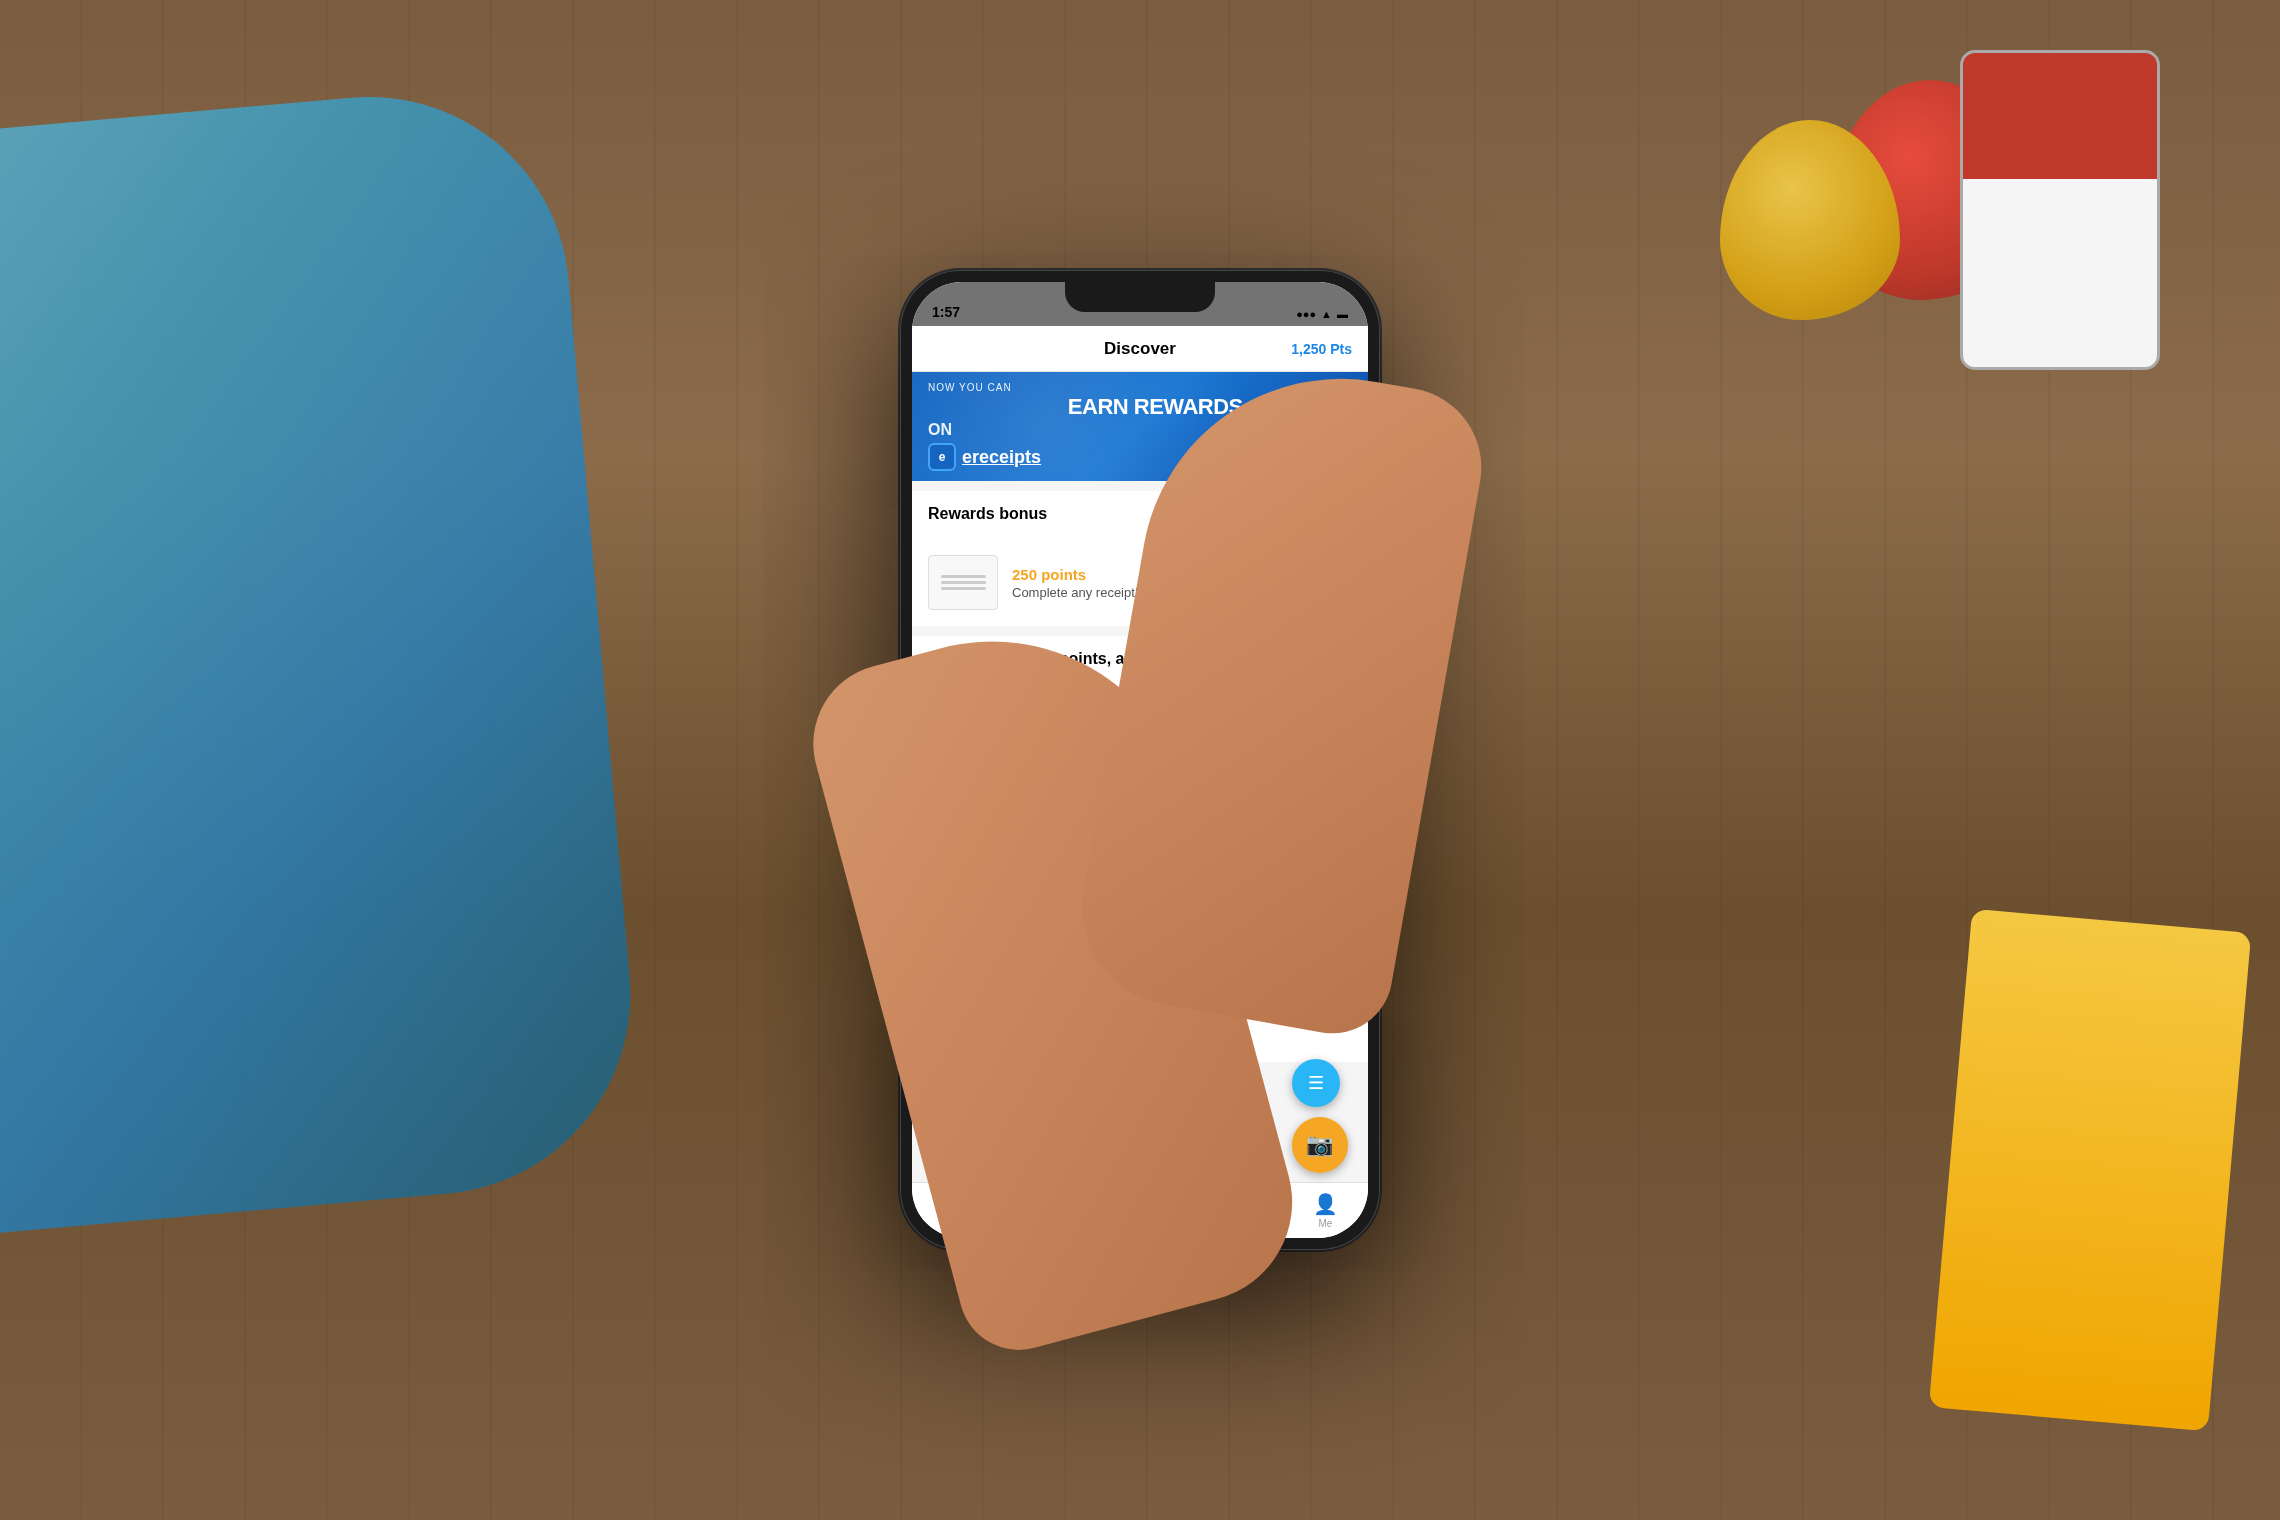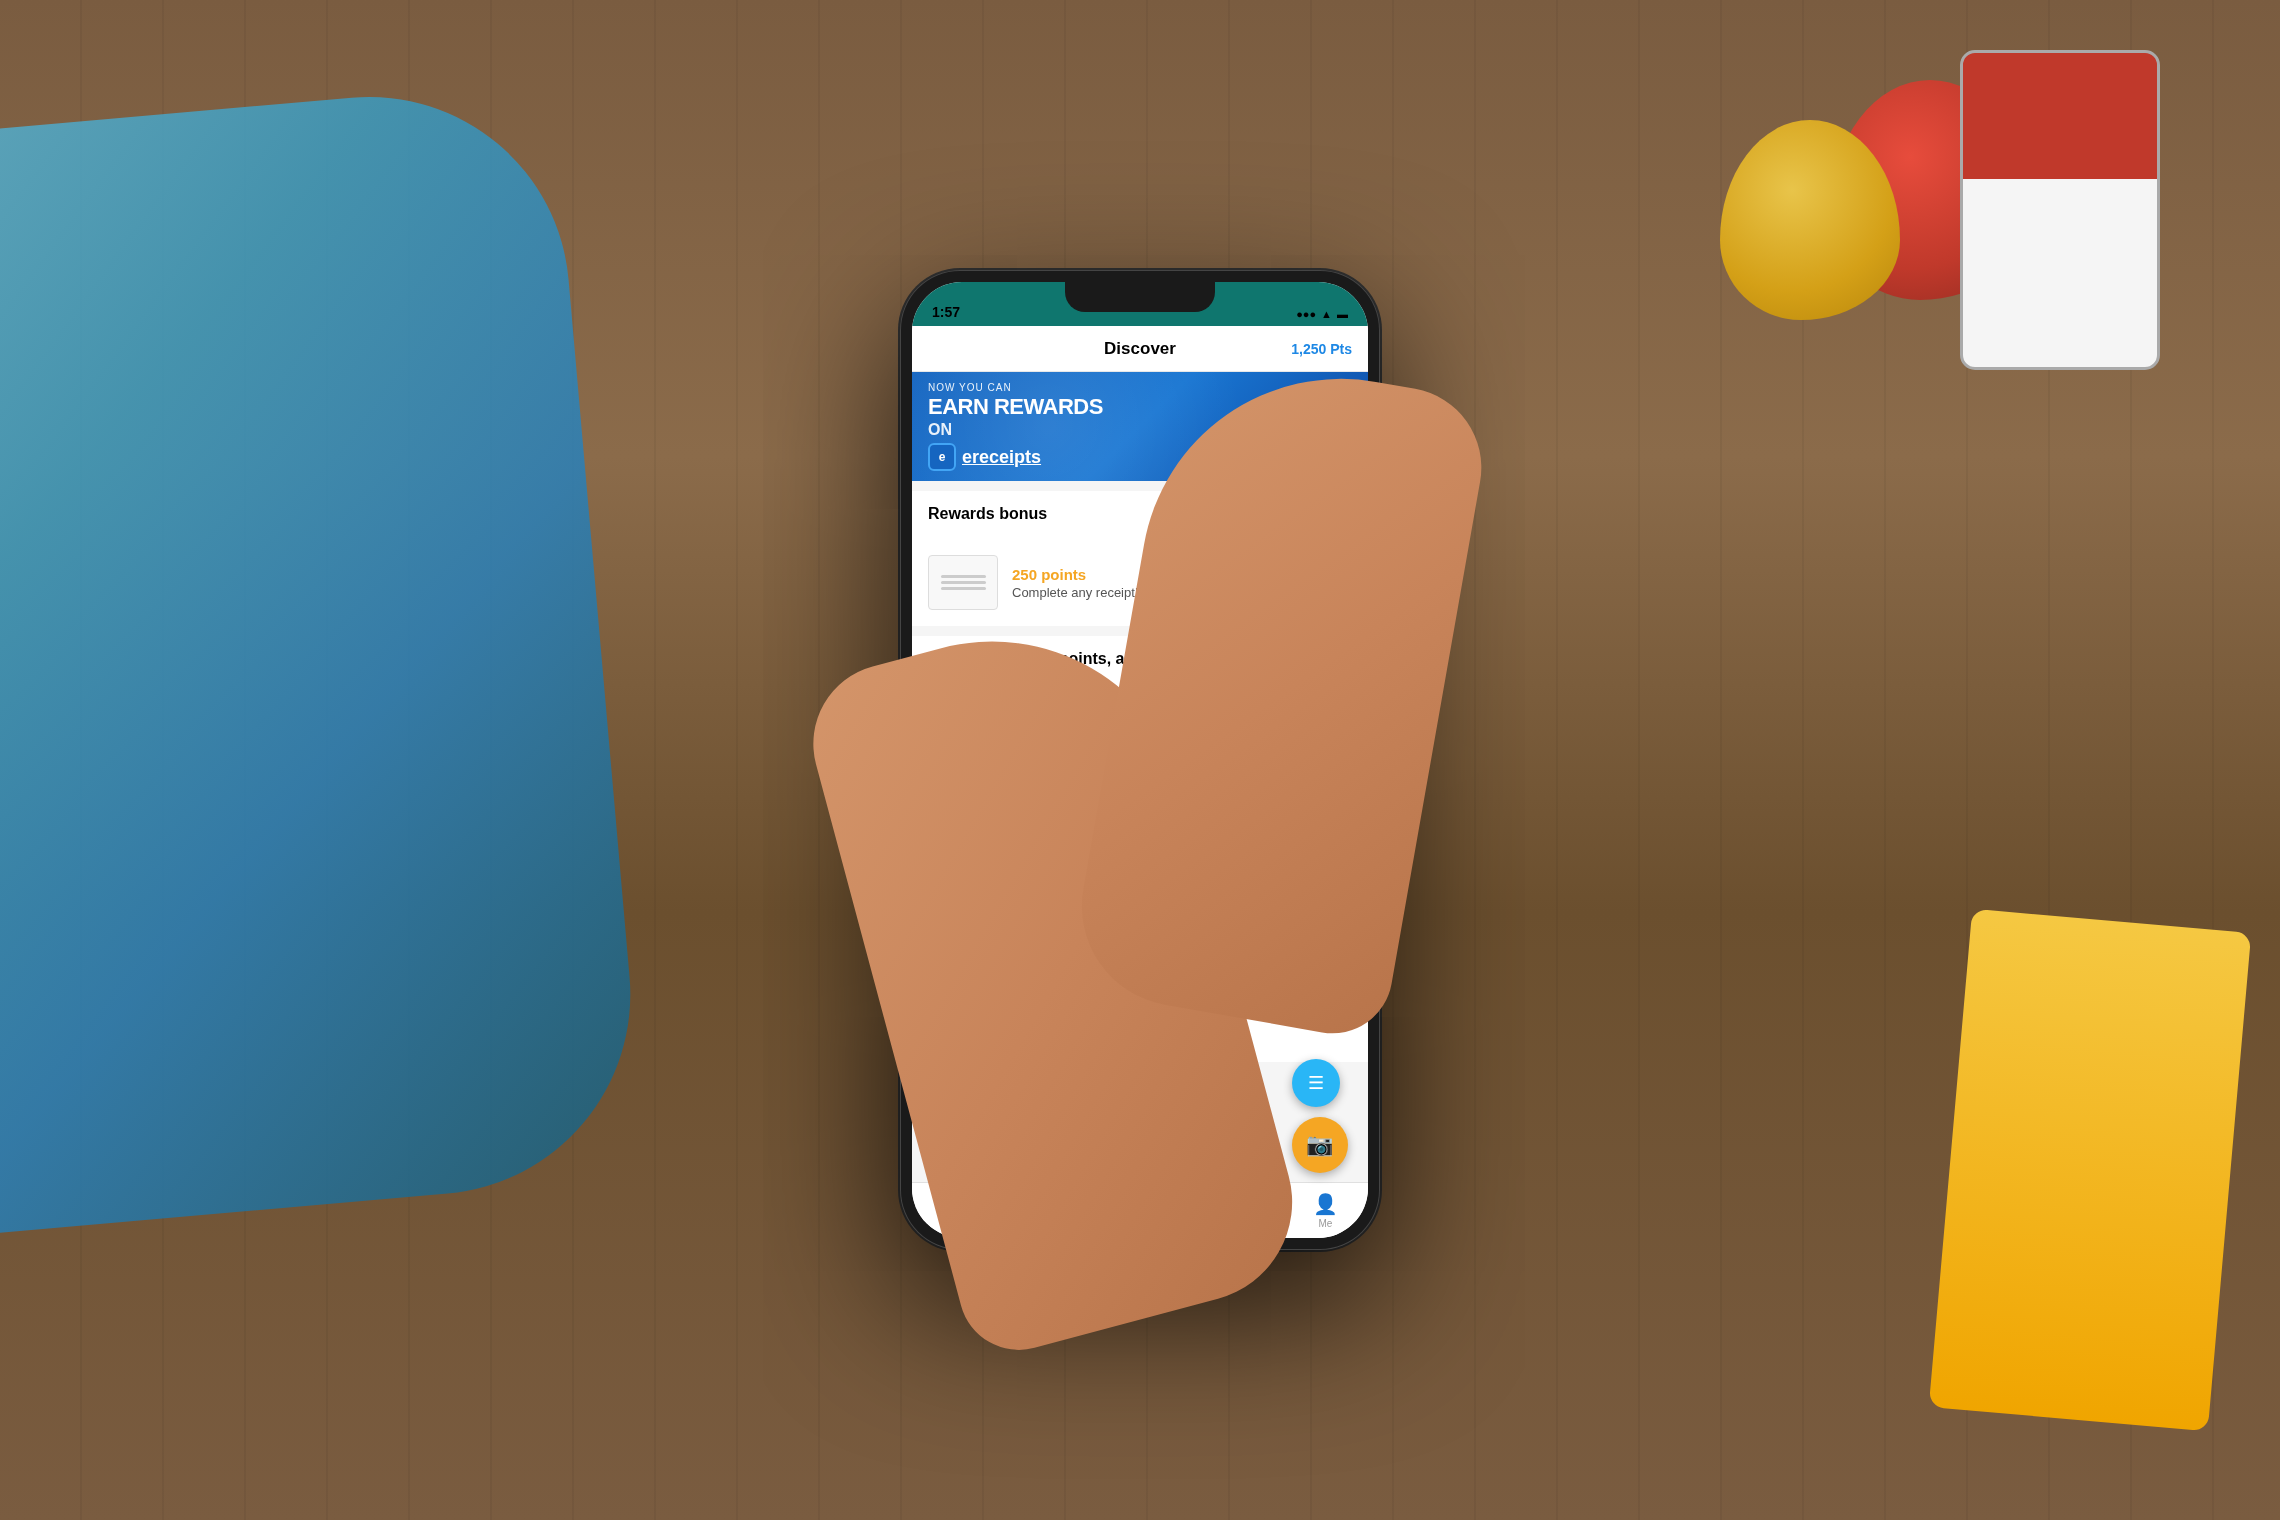--- a/index.html
+++ b/index.html
@@ -111,21 +111,21 @@
       width: 150px;
       height: 30px;
       background: #1a1a1a;
       border-radius: 0 0 20px 20px;
       z-index: 100;
     }
 
     
     .status-bar {
       height: 44px;
-      background: #0f766e;
+      background: #737373;
       display: flex;
       align-items: flex-end;
       justify-content: space-between;
       padding: 0 20px 6px;
       font-size: 13px;
       font-weight: 600;
       color: #000;
       position: relative;
       z-index: 50;
     }
@@ -185,20 +185,21 @@
       text-transform: uppercase;
       margin-bottom: 2px;
     }
     .banner-big-text {
       font-size: 22px;
       font-weight: 900;
       color: #fff;
       line-height: 1.1;
       text-transform: uppercase;
       letter-spacing: -0.5px;
+      text-align: right;
     }
     .banner-on-text {
       font-size: 16px;
       color: rgba(255,255,255,0.9);
       font-weight: 600;
       text-transform: uppercase;
       margin: 2px 0;
     }
     .banner-ereceipts {
       display: flex;

